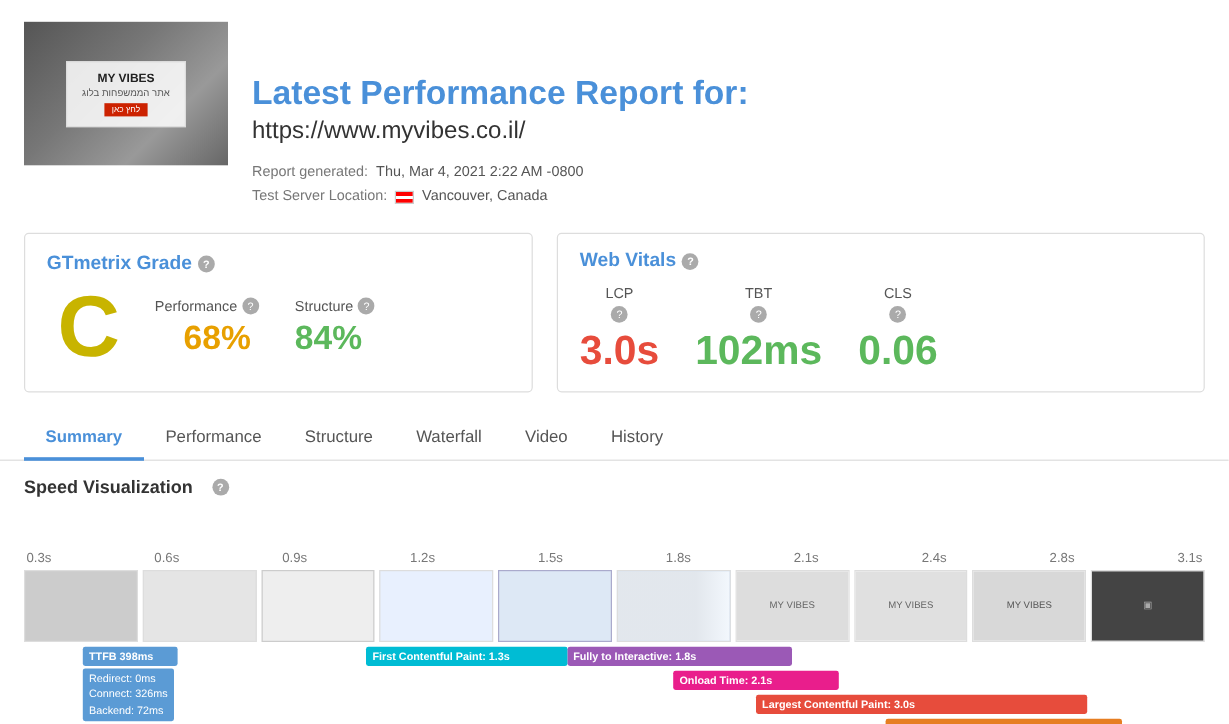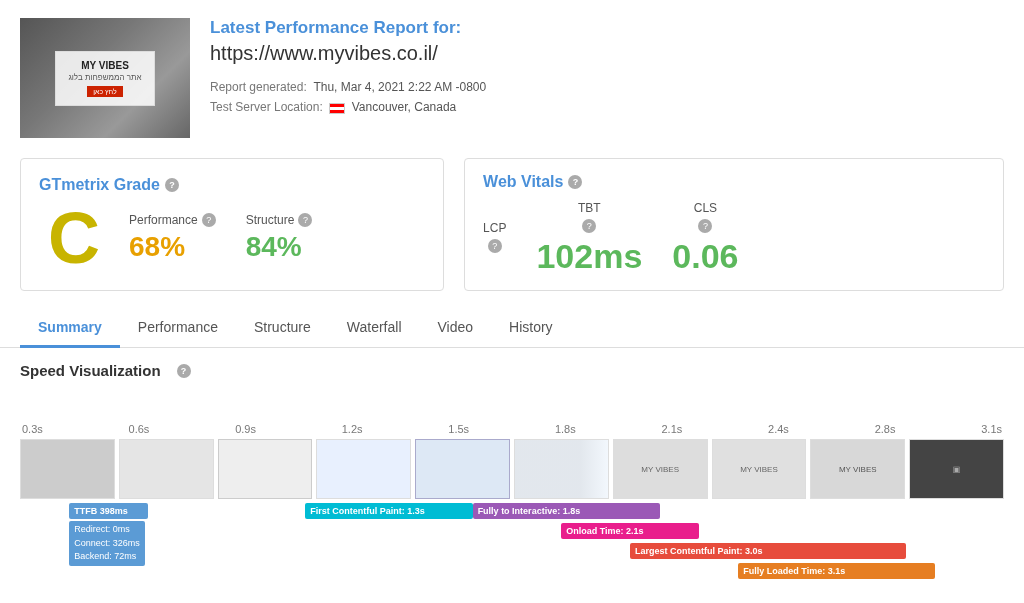--- a/index.html
+++ b/index.html
@@ -45,23 +45,24 @@
       border: 1px solid #ddd;
       width: 100px;
     }
 
     .report-header {
       flex: 1;
     }
 
     .report-title {
       color: #4a90d9;
-      font-size: 17px;
+      font-size: 28px;
       font-weight: bold;
       margin-bottom: 4px;
+      margin-top: 44px;
     }
 
     .report-url {
       color: #333;
       font-size: 20px;
       font-weight: normal;
       margin-bottom: 12px;
     }
 
     .report-meta {
@@ -168,21 +169,21 @@
       display: flex;
       align-items: center;
       gap: 4px;
     }
 
     .metric-value {
       font-size: 28px;
       font-weight: bold;
     }
 
-    .metric-value.orange { color: #e8a000; }
+    .metric-value.orange { color: #e8a000; margin-left: 24px; }
     .metric-value.green { color: #5cb85c; }
 
     .help-icon {
       display: inline-block;
       width: 14px;
       height: 14px;
       border-radius: 50%;
       background: #aaa;
       color: #fff;
       font-size: 9px;
@@ -396,20 +397,21 @@
       <div class="grade-section-title">
         <span>Web Vitals</span>
         <span class="help-icon">?</span>
       </div>
       <div class="web-vitals-inner">
         <div class="vitals-item">
           <div class="vitals-label">
             <span>LCP</span>
             <span class="help-icon">?</span>
           </div>
+          <div class="vitals-value red">3.0s</div>
         </div>
         <div class="vitals-item">
           <div class="vitals-label">
             <span>TBT</span>
             <span class="help-icon">?</span>
           </div>
           <div class="vitals-value green">102ms</div>
         </div>
         <div class="vitals-item">
           <div class="vitals-label">

